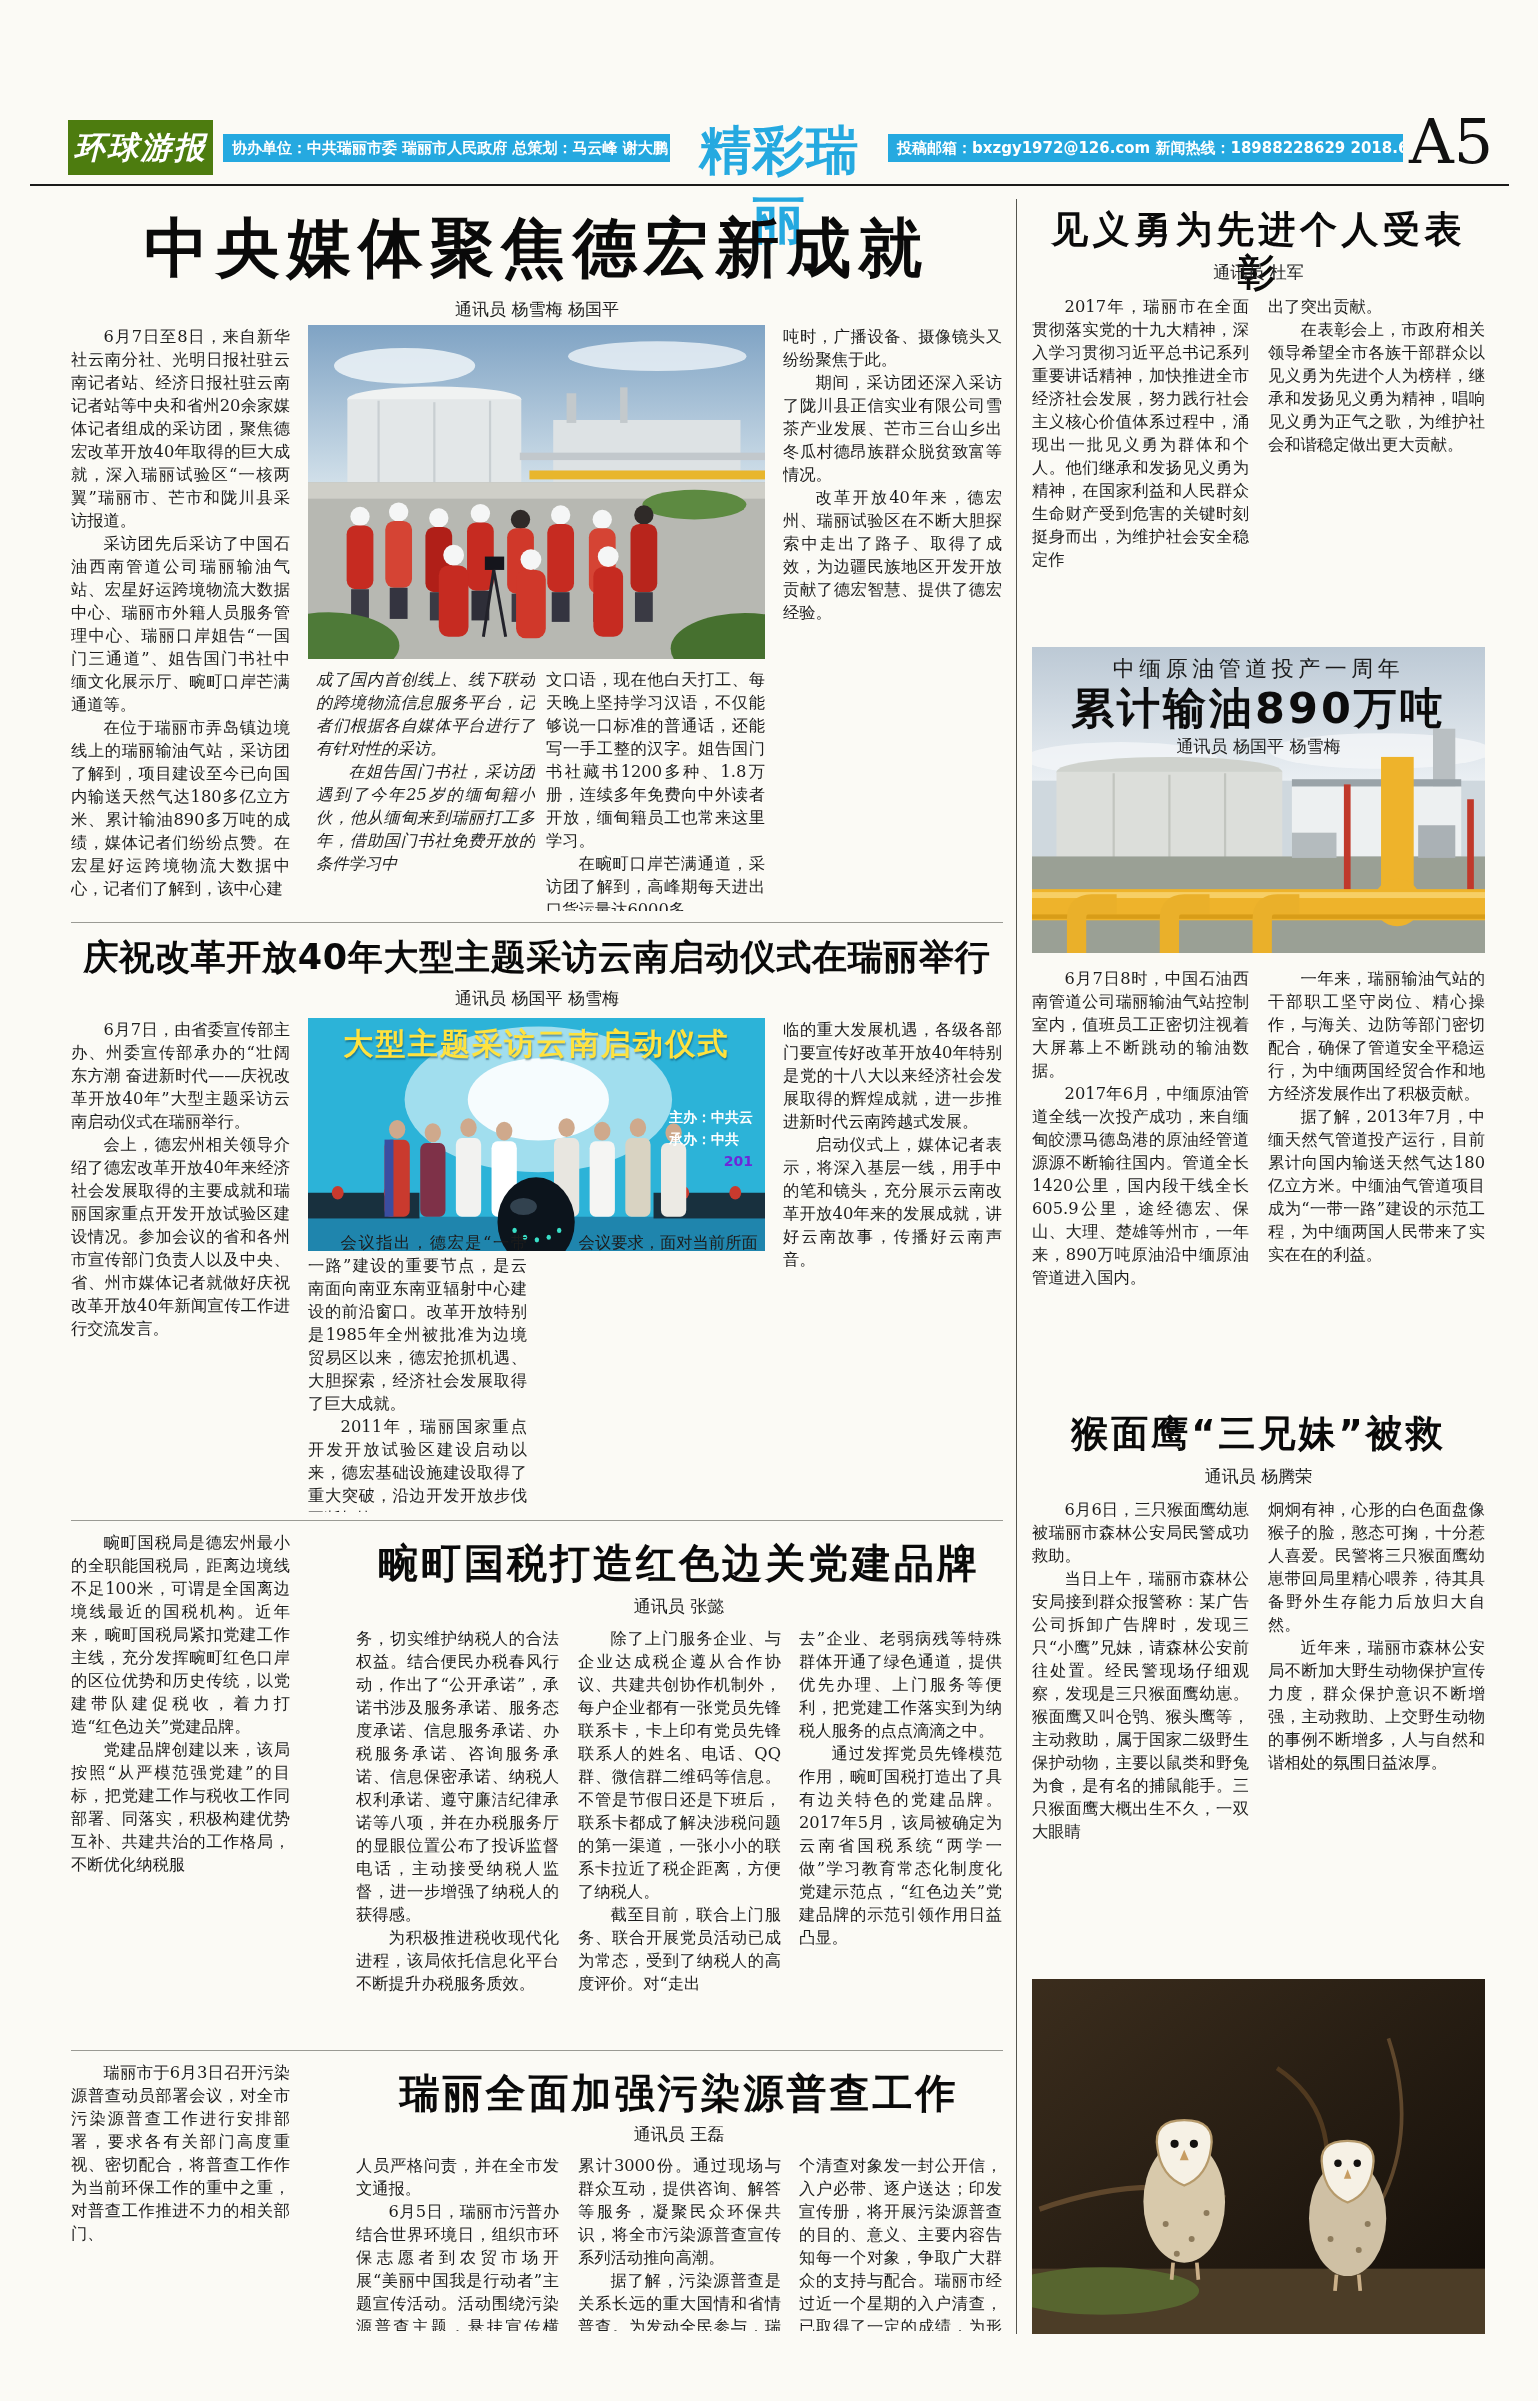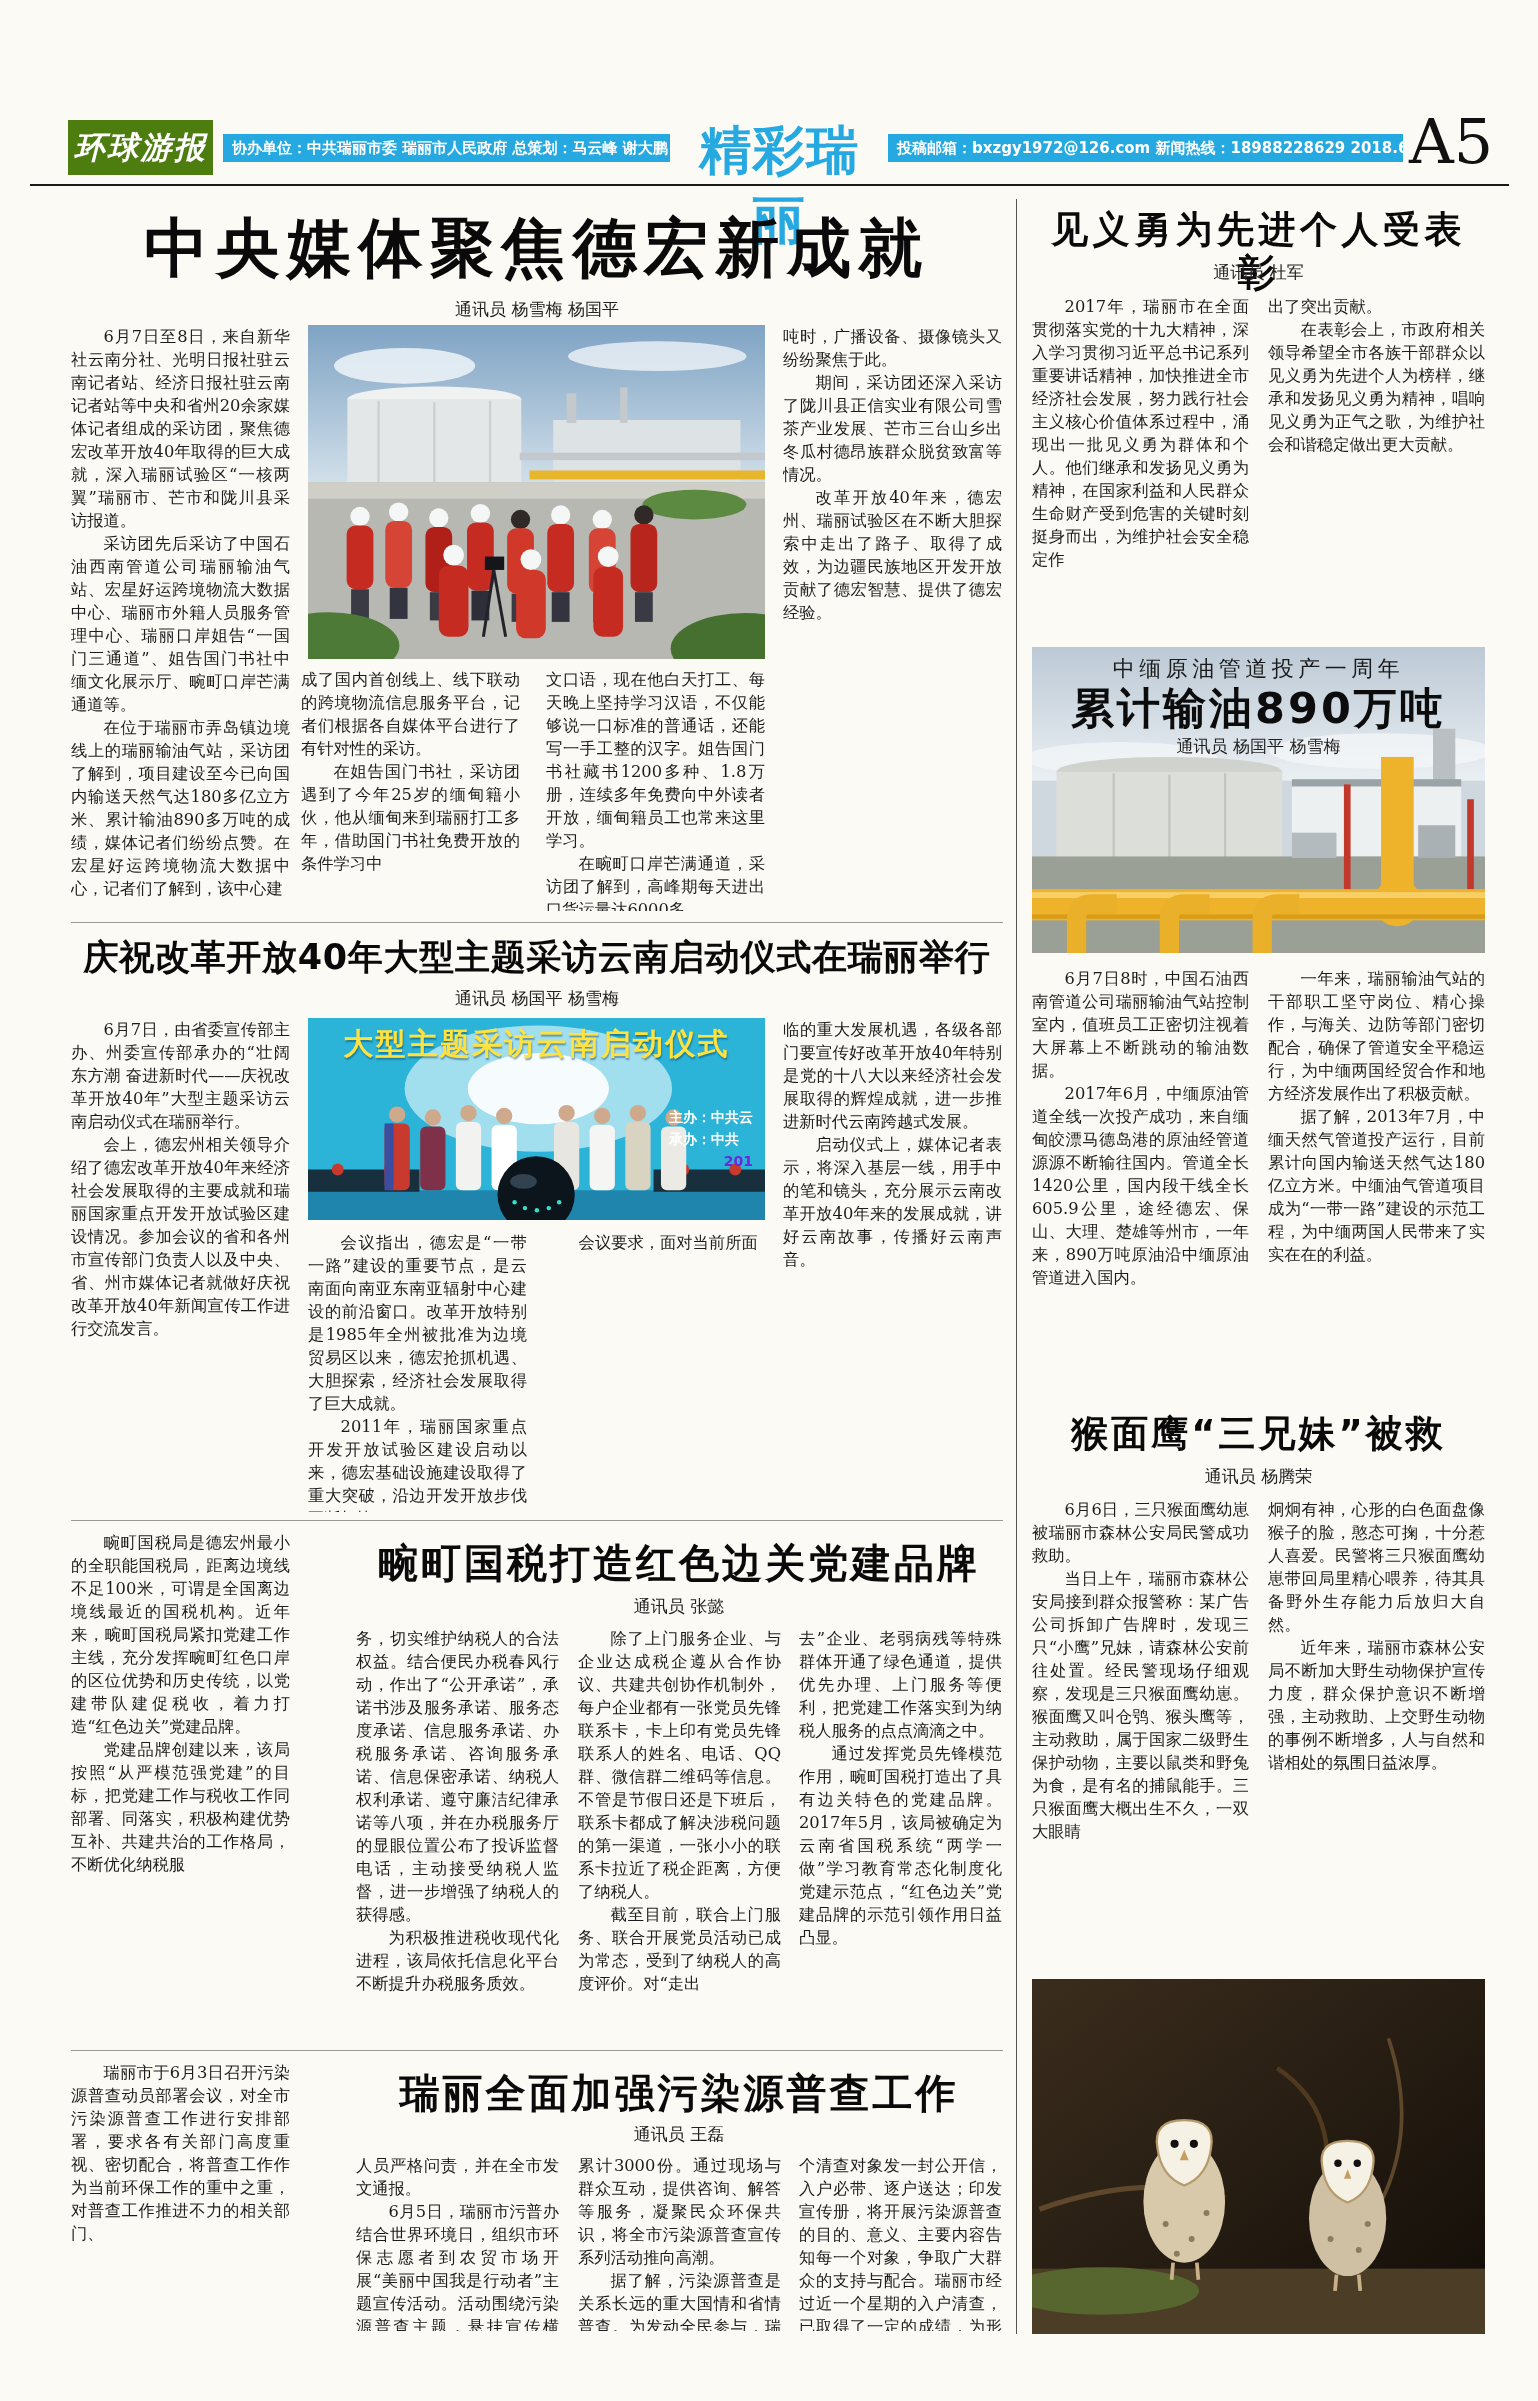--- a/index.html
+++ b/index.html
@@ -140,40 +140,40 @@
       <ellipse cx="28" cy="432" rx="95" ry="45" fill="#4e7a38"></ellipse>
       <ellipse cx="588" cy="436" rx="100" ry="48" fill="#46702f"></ellipse>
     </svg>
   </div>
 
   <div class="tcol" style="left:71px;top:325px;width:219px;height:586px;">
       <p>6月7日至8日，来自新华社云南分社、光明日报社驻云南记者站、经济日报社驻云南记者站等中央和省州20余家媒体记者组成的采访团，聚焦德宏改革开放40年取得的巨大成就，深入瑞丽试验区“一核两翼”瑞丽市、芒市和陇川县采访报道。</p>
       <p>采访团先后采访了中国石油西南管道公司瑞丽输油气站、宏星好运跨境物流大数据中心、瑞丽市外籍人员服务管理中心、瑞丽口岸姐告“一国门三通道”、姐告国门书社中缅文化展示厅、畹町口岸芒满通道等。</p>
       <p>在位于瑞丽市弄岛镇边境线上的瑞丽输油气站，采访团了解到，项目建设至今已向国内输送天然气达180多亿立方米、累计输油890多万吨的成绩，媒体记者们纷纷点赞。在宏星好运跨境物流大数据中心，记者们了解到，该中心建</p>
     </div>
-  <div class="tcol cont" style="left:301px;top:668px;width:219px;height:243px;">
+  <div class="tcol cont" style="left:316px;top:668px;width:219px;height:243px;font-style:italic;">
       <p>成了国内首创线上、线下联动的跨境物流信息服务平台，记者们根据各自媒体平台进行了有针对性的采访。</p>
       <p>在姐告国门书社，采访团遇到了今年25岁的缅甸籍小伙，他从缅甸来到瑞丽打工多年，借助国门书社免费开放的条件学习中</p>
     </div>
   <div class="tcol cont" style="left:546px;top:668px;width:219px;height:243px;">
       <p>文口语，现在他白天打工、每天晚上坚持学习汉语，不仅能够说一口标准的普通话，还能写一手工整的汉字。姐告国门书社藏书1200多种、1.8万册，连续多年免费向中外读者开放，缅甸籍员工也常来这里学习。</p>
       <p>在畹町口岸芒满通道，采访团了解到，高峰期每天进出口货运量达6000多</p>
     </div>
   <div class="tcol cont" style="left:783px;top:325px;width:219px;height:586px;">
       <p>吨时，广播设备、摄像镜头又纷纷聚焦于此。</p>
       <p>期间，采访团还深入采访了陇川县正信实业有限公司雪茶产业发展、芒市三台山乡出冬瓜村德昂族群众脱贫致富等情况。</p>
       <p>改革开放40年来，德宏州、瑞丽试验区在不断大胆探索中走出了路子、取得了成效，为边疆民族地区开发开放贡献了德宏智慧、提供了德宏经验。</p>
     </div>
 
   <div class="rule" style="left:71px;top:922px;width:932px;"></div>
 
   <div class="headline" style="left:71px;top:937px;width:932px;font-size:35px;letter-spacing:0.7px;">庆祝改革开放40年大型主题采访云南启动仪式在瑞丽举行</div>
   <div class="byline" style="left:71px;top:987px;width:932px;">通讯员 杨国平 杨雪梅</div>
 
-  <div class="photo" style="left:308px;top:1018px;width:457px;height:202px;">
+  <div class="photo" style="left:308px;top:1018px;width:457px;height:233px;">
     <svg viewBox="0 0 615 272" preserveAspectRatio="none">
       <rect width="615" height="272" fill="#2cb3d8"></rect>
       <ellipse cx="310" cy="95" rx="180" ry="85" fill="#bfe9f4" opacity="0.8"></ellipse>
       <ellipse cx="310" cy="95" rx="95" ry="48" fill="#ffffff" opacity="0.9"></ellipse>
       <rect x="0" y="232" width="615" height="40" fill="#1f85ad"></rect>
       <rect x="0" y="204" width="150" height="30" fill="#18303e"></rect>
       <rect x="465" y="204" width="150" height="30" fill="#18303e"></rect>
       <circle cx="40" cy="204" r="8" fill="#c93a2e"></circle>
         <circle cx="110" cy="204" r="8" fill="#c93a2e"></circle>
       <circle cx="505" cy="204" r="8" fill="#c93a2e"></circle>

